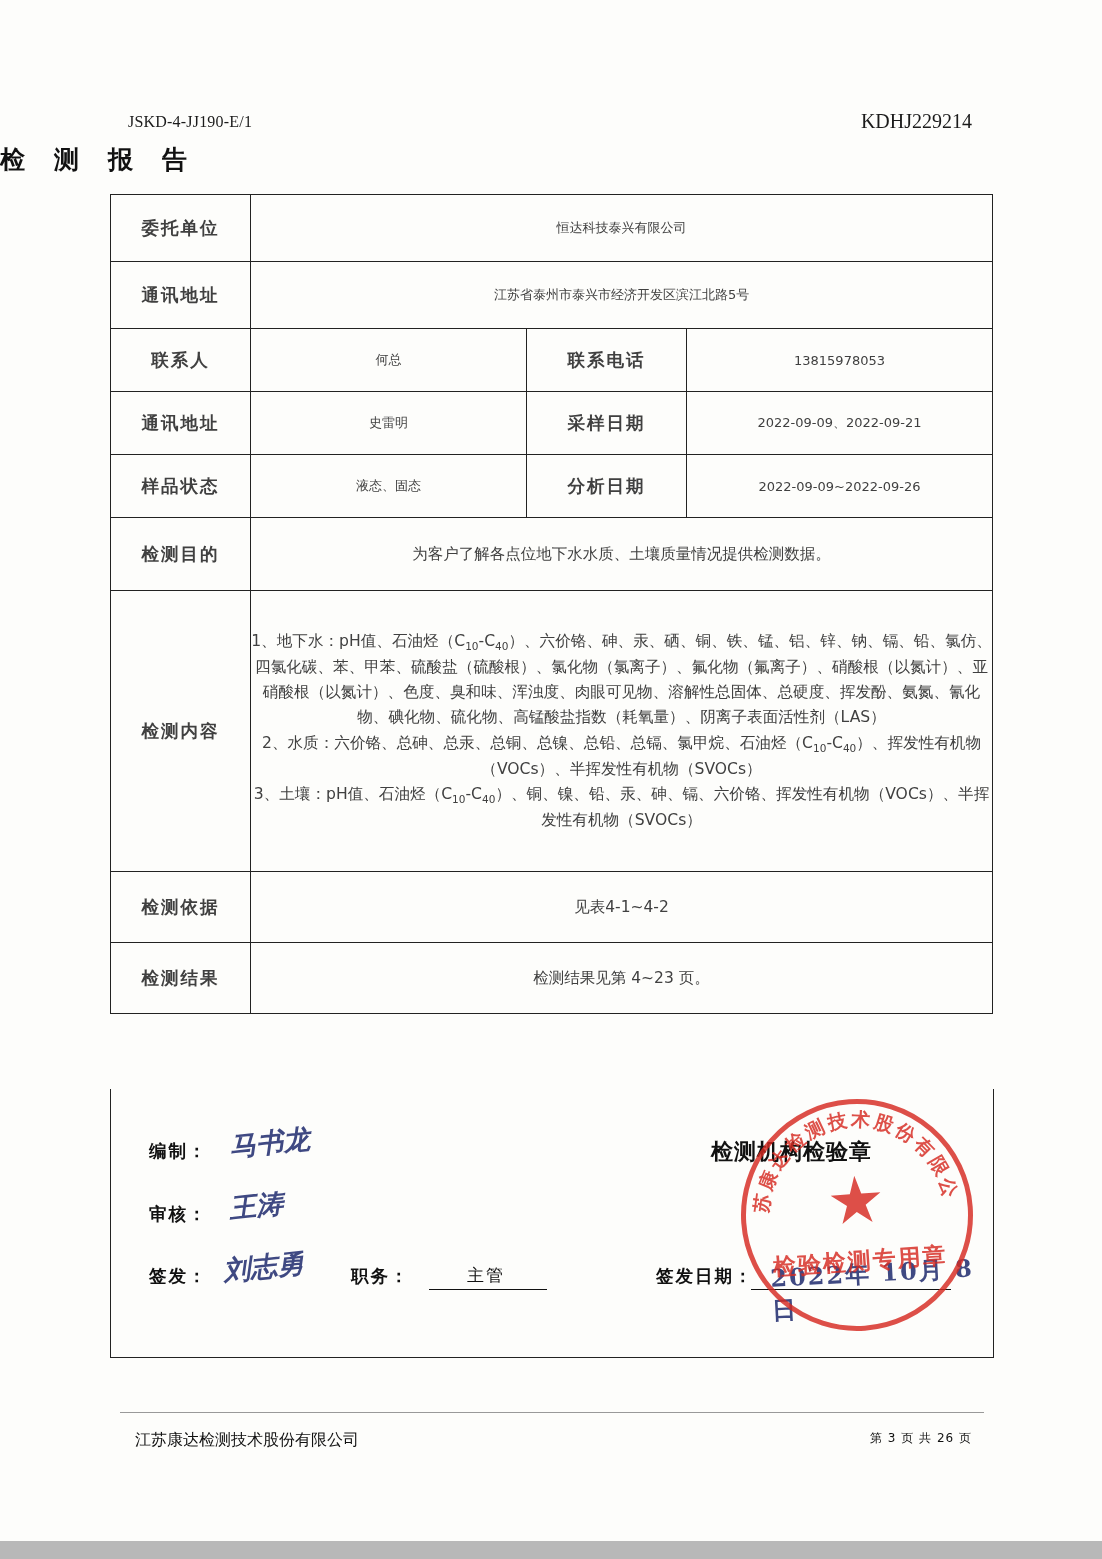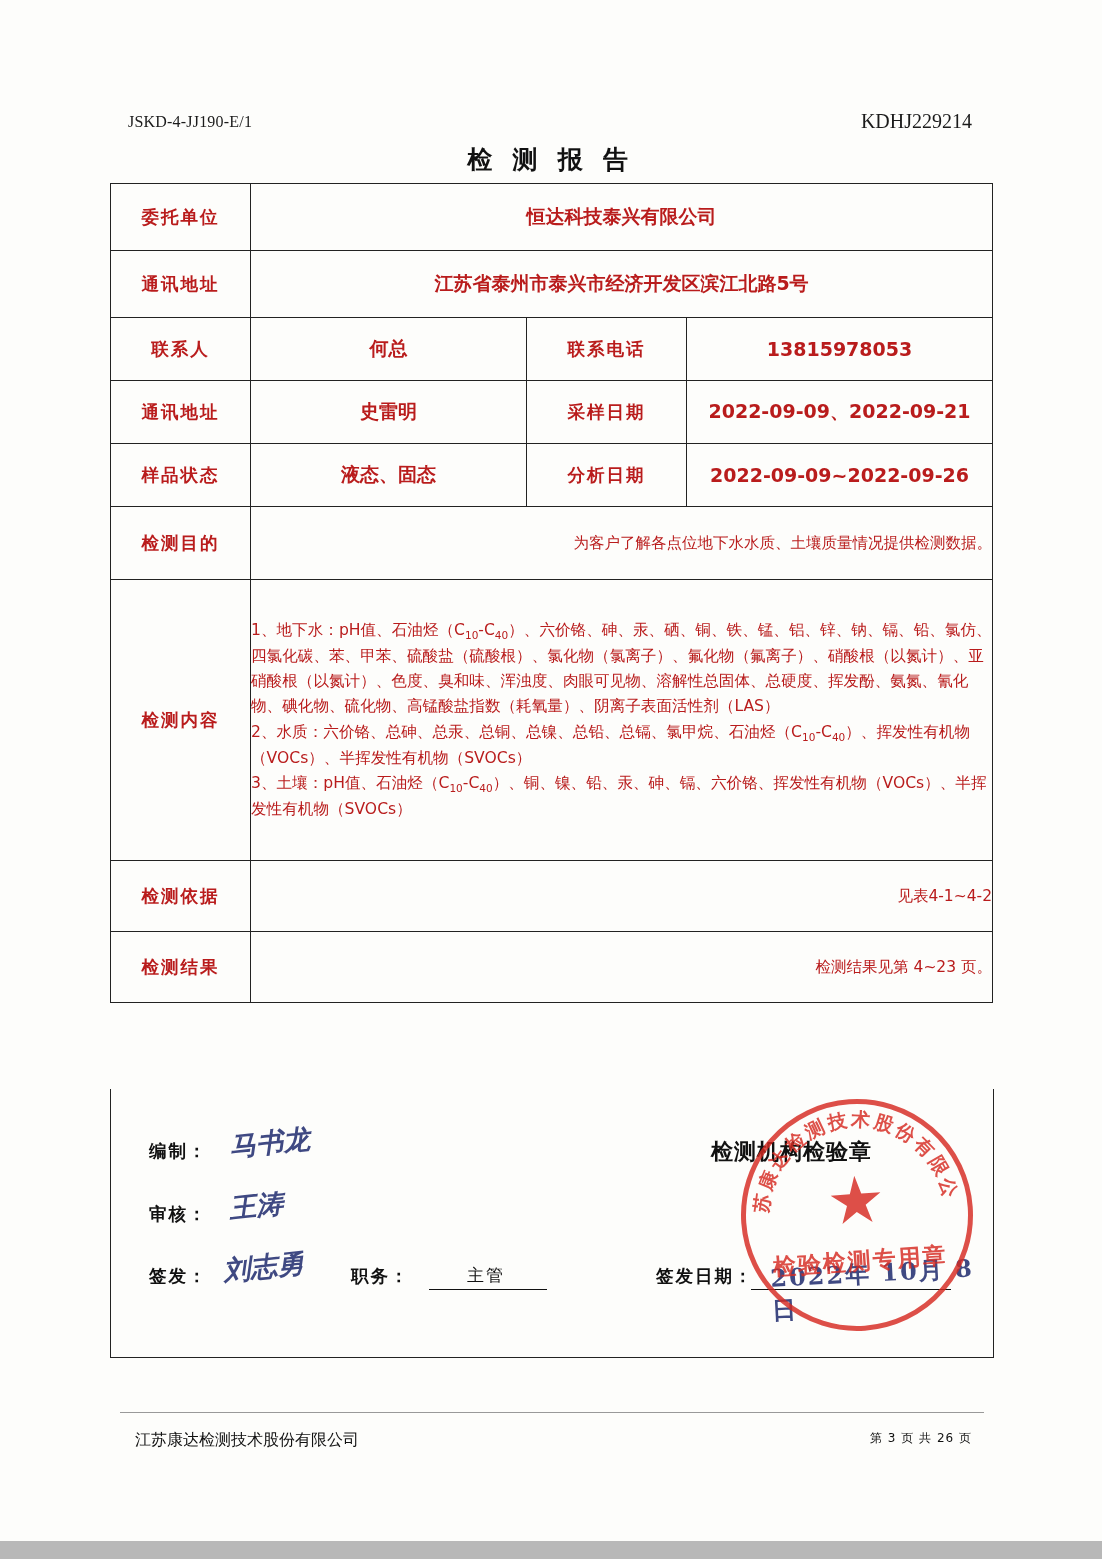--- a/index.html
+++ b/index.html
@@ -41,67 +41,65 @@
     top: 110px;
     font-size: 20px;
     color: #1b1b1b;
     font-family: "Liberation Serif", serif;
   }
   .title {
     position: absolute;
     left: 0;
     right: 0;
     top: 143px;
-    text-align: center;
     font-size: 25px;
     letter-spacing: 7px;
     color: #111;
-    font-family: Liberation Serif, serif;
+    font-family: Liberation Mono, monospace;
     font-weight: 600;
   }
   
   table.main {
     position: absolute;
     left: 110px;
-    top: 183px;
+    top: 194px;
     width: 882px;
     border-collapse: collapse;
     table-layout: fixed;
-    color: #b91c1c;
+    color: #404040;
   }
   table.main td {
     border: 1.4px solid #222;
     padding: 0;
     vertical-align: middle;
   }
   .lbl {
     text-align: center;
     font-size: 17.5px;
     font-weight: 700;
     font-family: "DejaVu Sans", sans-serif;
     letter-spacing: 2px;
     padding: 10px 4px;
   }
   .val-center {
     text-align: center;
-    font-size: 19px;
+    font-size: 13px;
     font-family: "DejaVu Sans", sans-serif;
     padding: 10px 6px;
-    font-weight: bold;
   }
   .val-left {
-    text-align: right;
+    text-align: center;
     font-size: 15.5px;
     font-family: "DejaVu Sans", sans-serif;
     padding: 10px 12px;
   }
   .h-tall { height: 66px; }
   .h-mid  { height: 62px; }
   .content-cell {
-    text-align: left;
+    text-align: center;
     font-size: 15.6px;
     line-height: 1.62;
     font-family: "DejaVu Sans", sans-serif;
     padding: 12px 14px 14px 10px;
   }
   .content-cell p { margin: 0; }
   sub { font-size: 10.5px; }
   
   .sig-block {
     position: absolute;

